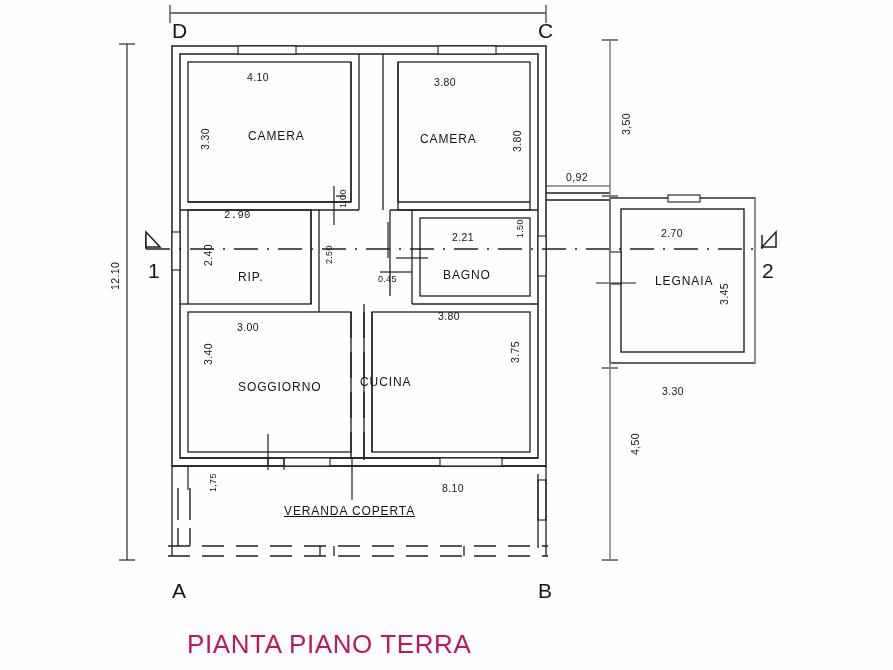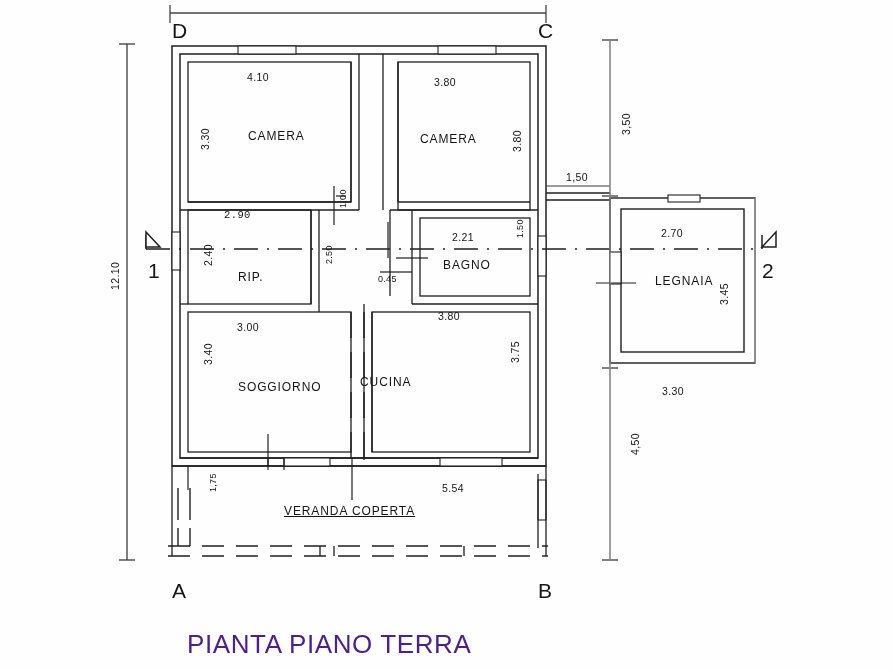--- a/index.html
+++ b/index.html
@@ -57,21 +57,21 @@
     font-weight: 400;
   }
   .rot90 {
     transform: rotate(-90deg);
     transform-origin: left top;
   }
   .title-text {
     position: absolute;
     font-size: 26px;
     letter-spacing: 0.6px;
-    color: #4c1d95;
+    color: #be185d;
     white-space: nowrap;
   }
 </style>
 </head>
 <body>
 
 <div id="plan-root">
 
   <svg id="plan-svg" viewBox="0 0 893 670">
 
@@ -277,42 +277,42 @@
   <div class="lbl room-name" style="left:420px; top:133px;">CAMERA</div>
   <div class="lbl dim" style="left:434px; top:77px;">3.80</div>
   <div class="lbl dim rot90" style="left:512px; top:152px;">3.80</div>
 
   <div class="lbl room-name" style="left:238px; top:271px;">RIP.</div>
   <div class="lbl dim" style="left:224px; top:210px;font-family:Liberation Mono, monospace;">2.90</div>
   <div class="lbl dim rot90" style="left:203px; top:266px;">2.40</div>
   <div class="lbl dim-small rot90" style="left:325px; top:264px;">2.50</div>
   <div class="lbl dim-small rot90" style="left:339px; top:208px;">1.00</div>
 
-  <div class="lbl room-name" style="left:443px; top:259px;">BAGNO</div>
+  <div class="lbl room-name" style="left:443px; top:269px;">BAGNO</div>
   <div class="lbl dim" style="left:452px; top:232px;">2.21</div>
   <div class="lbl dim-small rot90" style="left:516px; top:238px;">1.50</div>
   <div class="lbl dim-small" style="left:378px; top:275px;">0.45</div>
 
   <div class="lbl room-name" style="left:238px; top:381px;">SOGGIORNO</div>
   <div class="lbl dim" style="left:237px; top:322px;">3.00</div>
   <div class="lbl dim rot90" style="left:203px; top:365px;">3.40</div>
 
   <div class="lbl room-name" style="left:360px; top:376px;">CUCINA</div>
   <div class="lbl dim" style="left:438px; top:311px;">3.80</div>
   <div class="lbl dim rot90" style="left:510px; top:363px;">3.75</div>
 
   <div class="lbl room-name" style="left:284px; top:505px;text-decoration:underline;">VERANDA COPERTA</div>
-  <div class="lbl dim" style="left:442px; top:483px;">5.54</div>
+  <div class="lbl dim" style="left:442px; top:483px;">8.10</div>
   <div class="lbl dim-small rot90" style="left:209px; top:492px;">1,75</div>
 
   <div class="lbl room-name" style="left:655px; top:275px;">LEGNAIA</div>
   <div class="lbl dim" style="left:661px; top:228px;">2.70</div>
   <div class="lbl dim rot90" style="left:719px; top:305px;">3.45</div>
   <div class="lbl dim" style="left:662px; top:386px;">3.30</div>
 
   <div class="lbl dim rot90" style="left:110px; top:290px;">12.10</div>
   <div class="lbl dim rot90" style="left:621px; top:135px;">3,50</div>
   <div class="lbl dim rot90" style="left:630px; top:455px;">4,50</div>
-  <div class="lbl dim" style="left:566px; top:172px;">1,50</div>
+  <div class="lbl dim" style="left:566px; top:172px;">0,92</div>
 
   <div class="title-text" style="left:187px; top:629px;">PIANTA PIANO TERRA</div>
 
 </div>
 
 </body></html>

